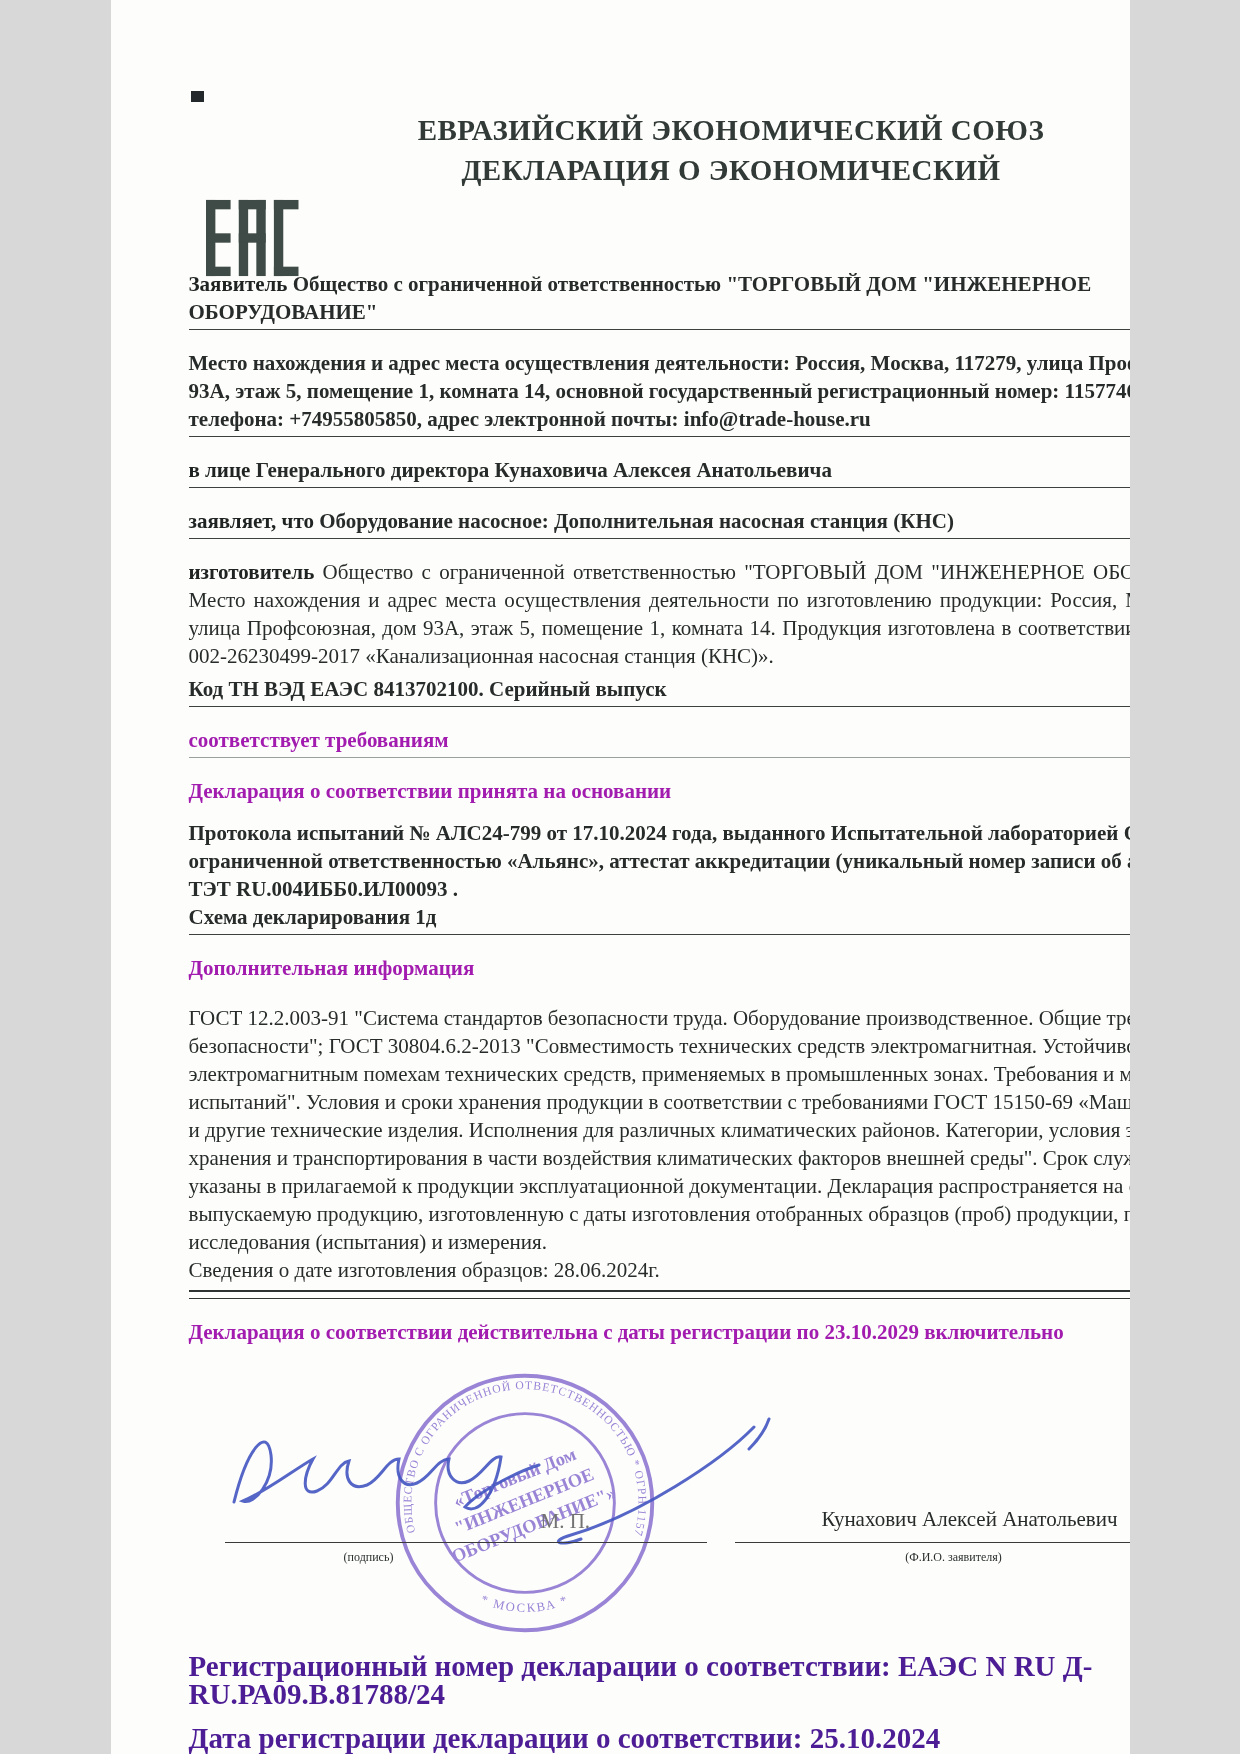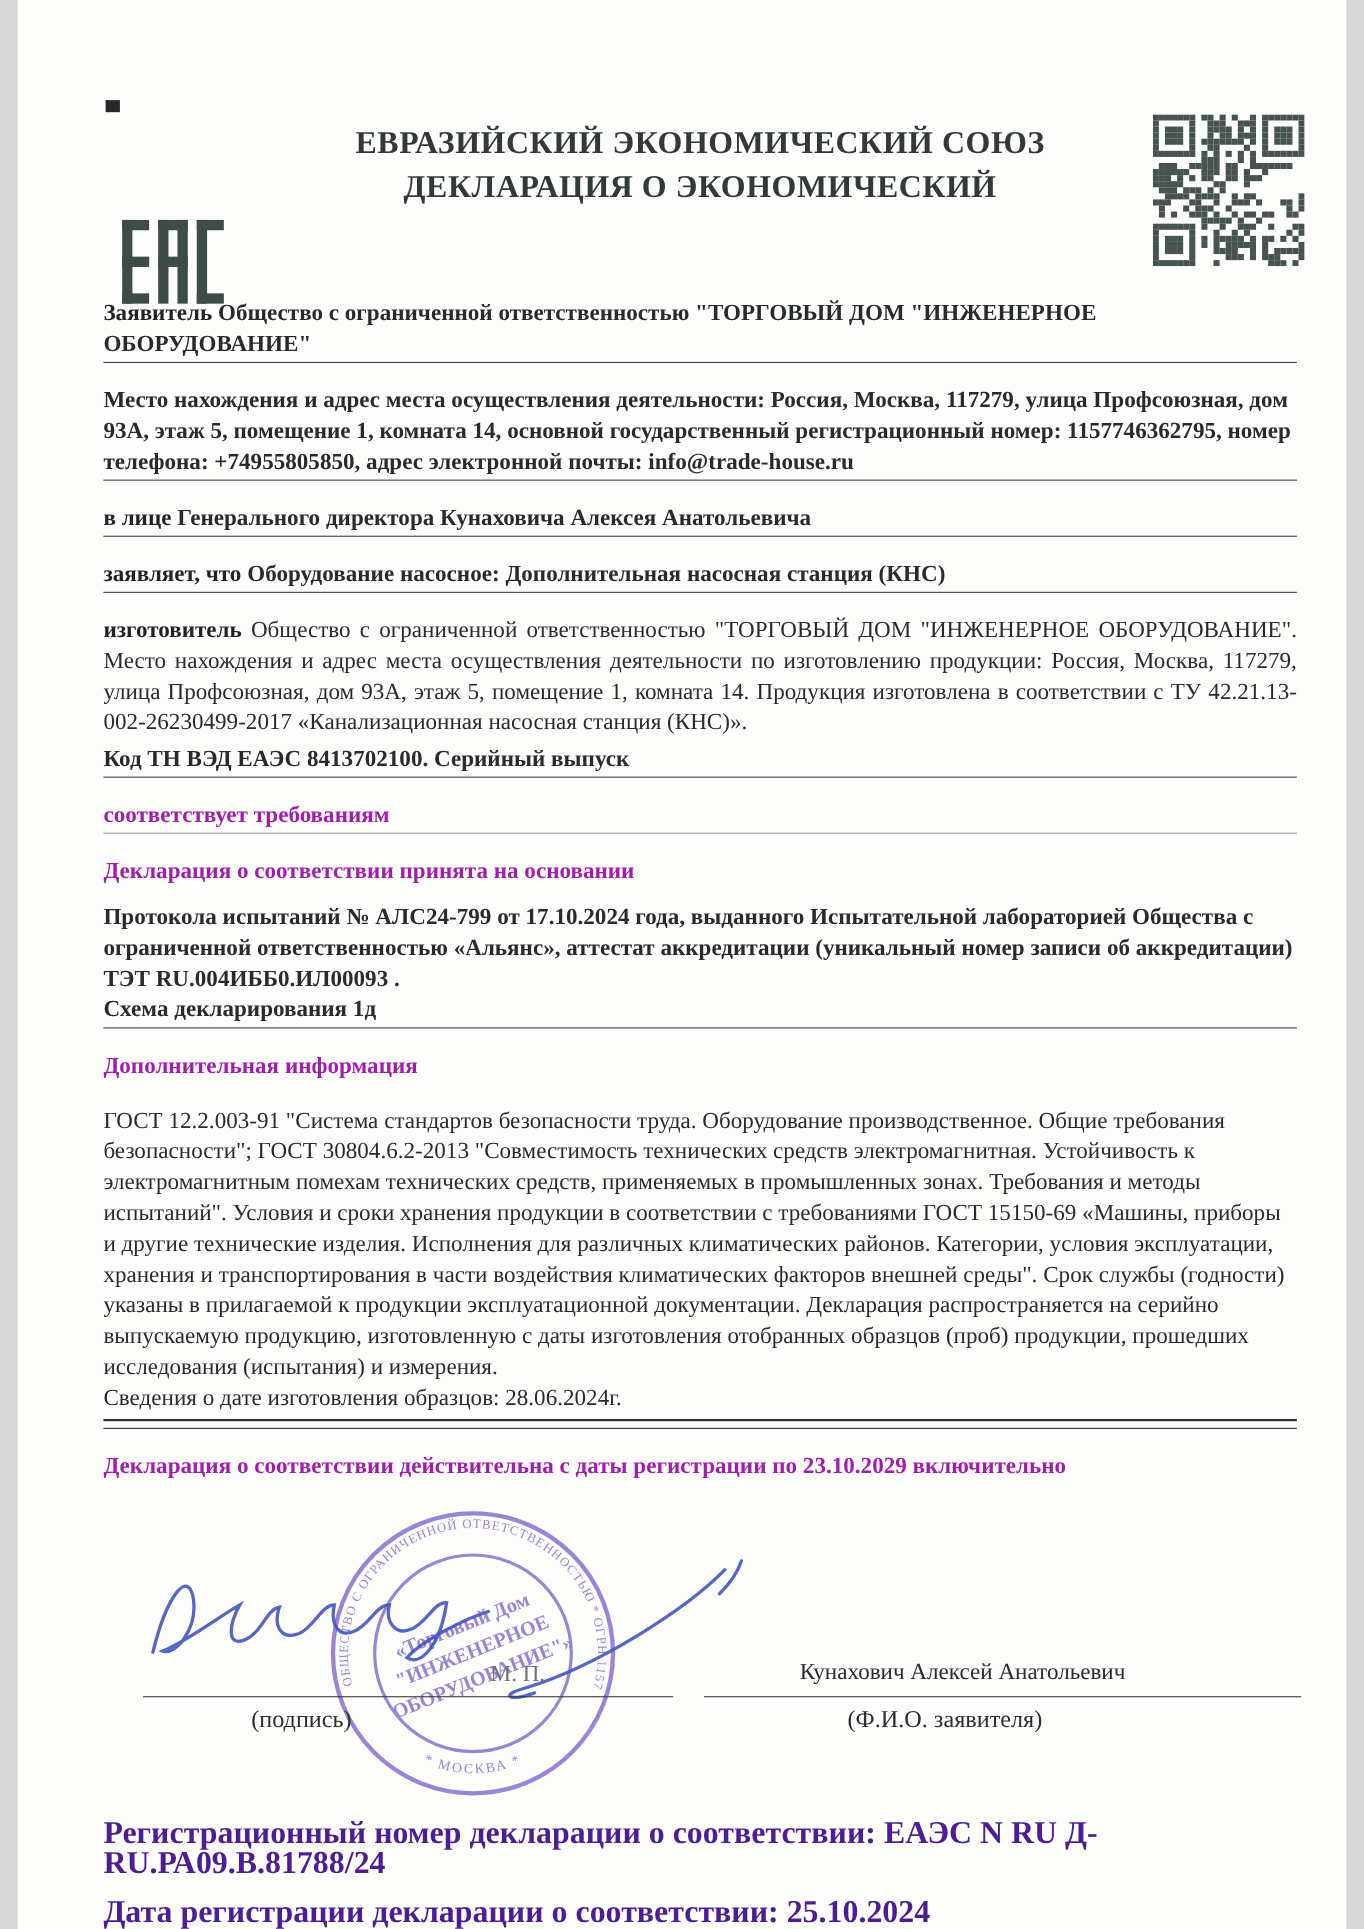--- a/index.html
+++ b/index.html
@@ -1,16 +1,16 @@
 <!DOCTYPE html>
 <html><head>
 <meta charset="utf-8">
 <style>
   html,body{margin:0;padding:0;background:#d8d8d8;}
-  .page{position:relative;width:1208px;height:1754px;margin:0 auto;background:#fdfdfb;
+  .page{position:relative;width:1019px;height:1754px;margin:0 auto;background:#fdfdfb;
         font-family:"Liberation Serif", serif;color:#272c2a;overflow:hidden;}
   .scan-dot{position:absolute;left:80px;top:91px;width:13px;height:11px;background:#23282a;}
   .eac{position:absolute;left:95px;top:192px;}
   .qr{position:absolute;left:1032px;top:104px;}
   .content{position:absolute;left:78px;top:0;width:1085px;}
   .title{margin-top:110px;text-align:center;font-weight:bold;font-size:29px;line-height:40px;
          color:#313a37;letter-spacing:.5px;}
   p{margin:0;}
   .row{font-size:21px;line-height:28px;padding:2px 0 3px;}
   .rule{border-bottom:1.7px solid #3c413f;font-weight:bold;}
@@ -22,21 +22,21 @@
   .mt-sm{margin-top:17px;}
   .mt-md{margin-top:9px;}
   .double-rule{height:6px;border-top:2.6px solid #2e3331;border-bottom:1.8px solid #2e3331;margin-top:3px;}
   .sig-block{position:relative;height:295px;margin-top:8px;}
   .stamp{position:absolute;left:200px;top:10px;opacity:.78;}
   .autograph{position:absolute;left:20px;top:40px;opacity:.9;}
   .hr-sign{position:absolute;left:36px;top:185px;width:482px;border-top:1.7px solid #3a3a3a;}
   .hr-fio{position:absolute;left:546px;top:185px;width:543px;border-top:1.7px solid #3a3a3a;}
   .mp{position:absolute;left:352px;top:152px;font-size:21px;color:#737373;}
   .fio-name{position:absolute;left:471px;top:150px;width:620px;text-align:center;font-size:21px;}
-  .cap{position:absolute;font-size:22px;color:#2a2f2d;}
+  .cap{position:absolute;font-size:12px;color:#2a2f2d;}
   .cap-sign{left:50px;top:193px;width:260px;text-align:center;}
   .cap-fio{left:455px;top:193px;width:620px;text-align:center;}
   .footer-row{font-size:29px;line-height:28px;font-weight:bold;color:#4c1d95;}
   .mt-foot{margin-top:16px;}
 </style>
 </head>
 <body>
 
 <div class="page">
 

